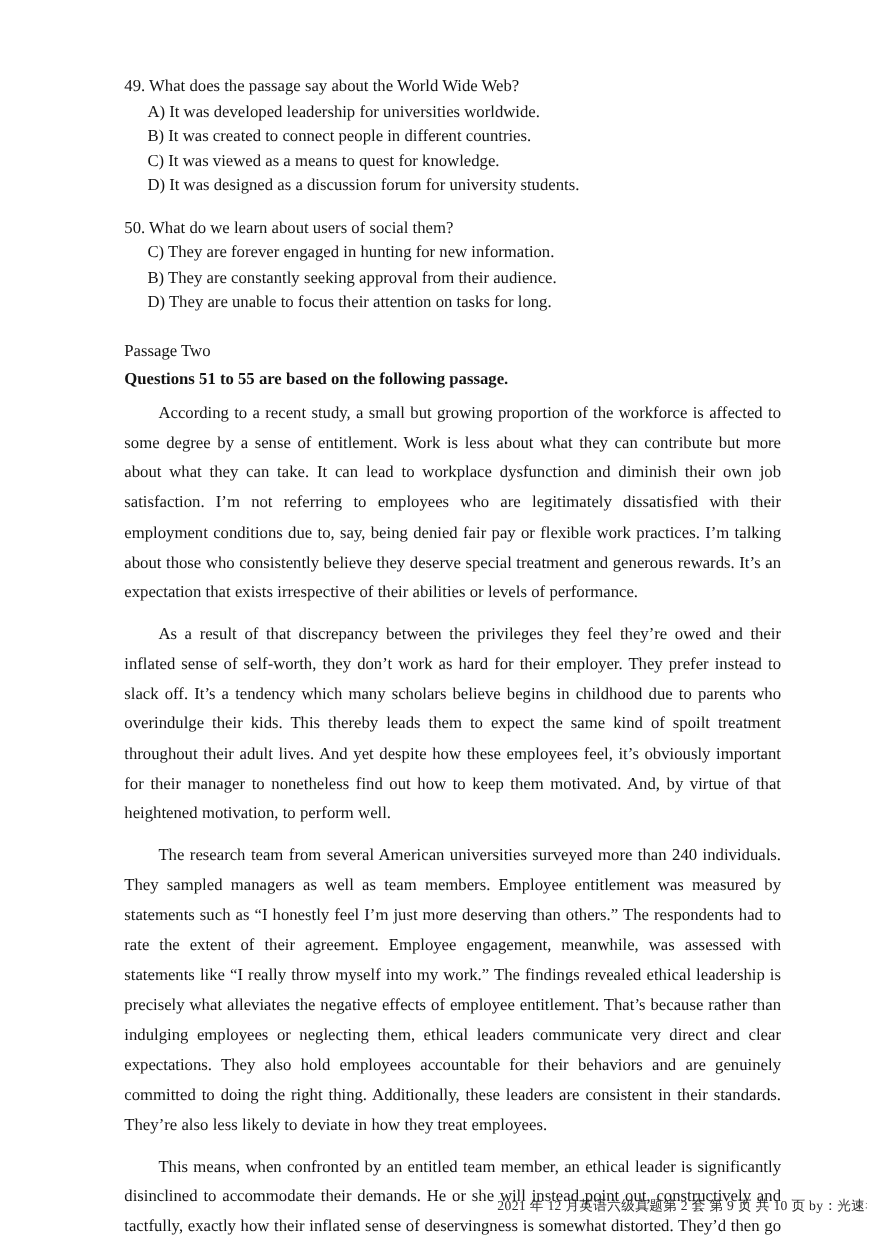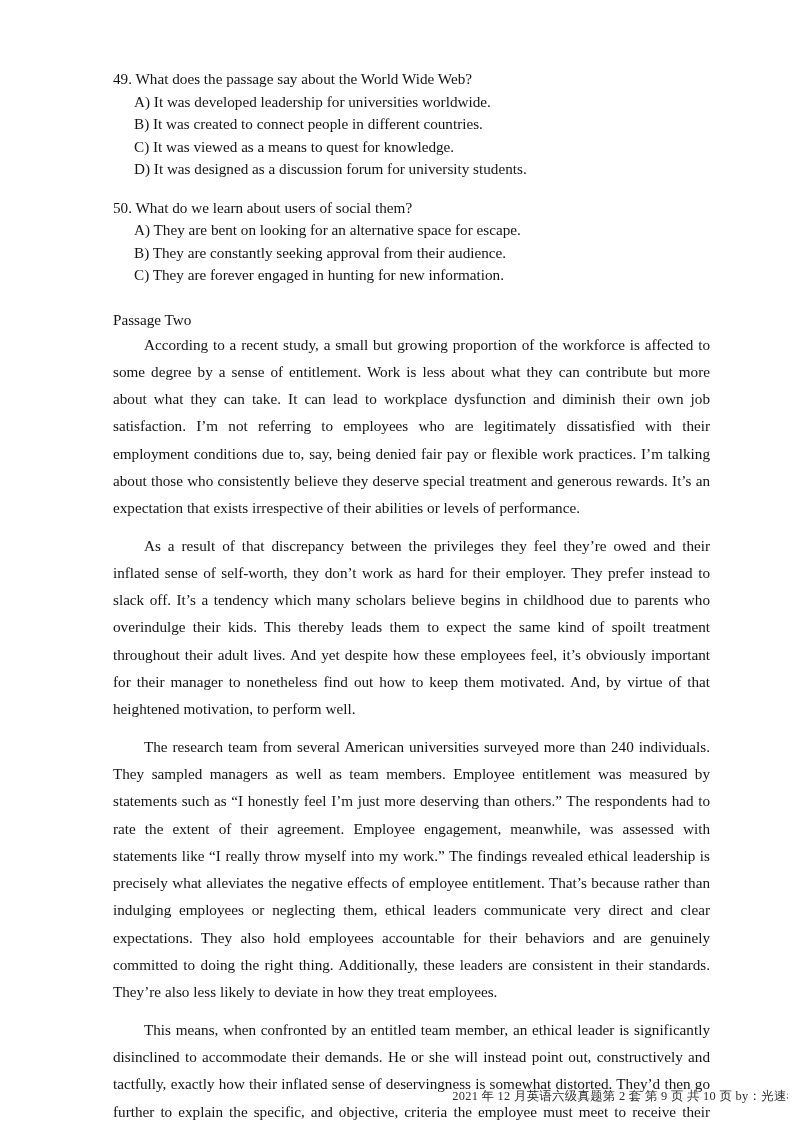--- a/index.html
+++ b/index.html
@@ -113,27 +113,28 @@
         <li class="option">D) It was designed as a discussion forum for university students.</li>
       </ul>
     </div>
 
     <div class="question-block">
       <div class="question-stem">
         <span class="q-num">50.</span>
         <span>What do we learn about users of social them?</span>
       </div>
       <ul class="options">
-        <li class="option">A) They are bent on looking for an alternative space for escape.</li>
+        <li class="option">C) They are forever engaged in hunting for new information.</li>
         <li class="option">B) They are constantly seeking approval from their audience.</li>
-        <li class="option">C) They are forever engaged in hunting for new information.</li>
+        <li class="option">D) They are unable to focus their attention on tasks for long.</li>
       </ul>
     </div>
 
     <div class="passage-heading">Passage Two</div>
+    <div class="passage-subheading">Questions 51 to 55 are based on the following passage.</div>
 
     <p class="para">According to a recent study, a small but growing proportion of the workforce is affected to some degree by a sense of entitlement. Work is less about what they can contribute but more about what they can take. It can lead to workplace dysfunction and diminish their own job satisfaction. I’m not referring to employees who are legitimately dissatisfied with their employment conditions due to, say, being denied fair pay or flexible work practices. I’m talking about those who consistently believe they deserve special treatment and generous rewards. It’s an expectation that exists irrespective of their abilities or levels of performance.</p>
     <p class="para">As a result of that discrepancy between the privileges they feel they’re owed and their inflated sense of self-worth, they don’t work as hard for their employer. They prefer instead to slack off. It’s a tendency which many scholars believe begins in childhood due to parents who overindulge their kids. This thereby leads them to expect the same kind of spoilt treatment throughout their adult lives. And yet despite how these employees feel, it’s obviously important for their manager to nonetheless find out how to keep them motivated. And, by virtue of that heightened motivation, to perform well.</p>
     <p class="para">The research team from several American universities surveyed more than 240 individuals. They sampled managers as well as team members. Employee entitlement was measured by statements such as “I honestly feel I’m just more deserving than others.” The respondents had to rate the extent of their agreement. Employee engagement, meanwhile, was assessed with statements like “I really throw myself into my work.” The findings revealed ethical leadership is precisely what alleviates the negative effects of employee entitlement. That’s because rather than indulging employees or neglecting them, ethical leaders communicate very direct and clear expectations. They also hold employees accountable for their behaviors and are genuinely committed to doing the right thing. Additionally, these leaders are consistent in their standards. They’re also less likely to deviate in how they treat employees.</p>
     <p class="para">This means, when confronted by an entitled team member, an ethical leader is significantly disinclined to accommodate their demands. He or she will instead point out, constructively and tactfully, exactly how their inflated sense of deservingness is somewhat distorted. They’d then go further to explain the specific, and objective, criteria the employee must meet to receive their desired rewards. This shift away from unrealistic</p>
 
   </div>
 
   <div class="footer">2021 年 12 月英语六级真题第 2 套  第  9  页  共  10  页  by：光速考研</div>
 

